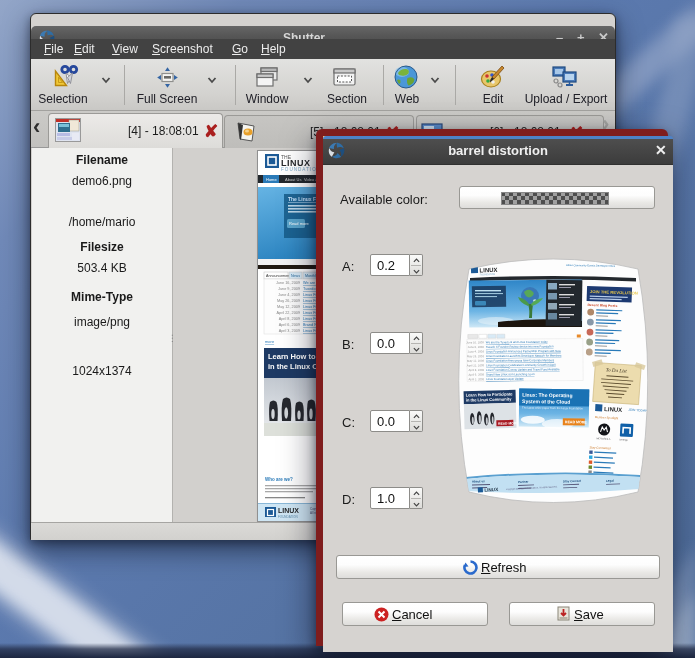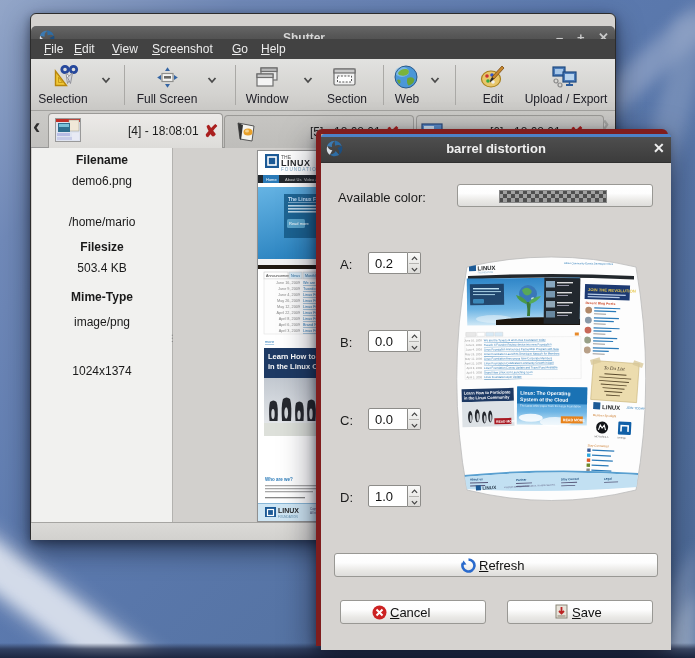--- a/index.html
+++ b/index.html
@@ -37,21 +37,21 @@
 #infopane { position:absolute; left:1px; top:0; width:141px; height:374px; background:#f1f1ef; border-right:1px solid #b3b2af; }
 #infopane div { position:absolute; width:100%; text-align:center; font-size:12px; color:#1a1a1a; }
 #infopane .b { font-weight:bold; }
 #imgpane { position:absolute; left:142px; top:0; width:442px; height:374px; background:#d2d0cd; overflow:hidden; }
 #grip { position:absolute; left:140px; top:185px; font-size:10px; color:#8a8a8a; }
 #mstatus { left:0; top:508px; width:584px; height:18px; background:linear-gradient(to bottom,#dbdad7,#d2d1ce); border-top:1px solid #a6a5a2; }
 
 #prev { position:absolute; left:85px; top:3px; width:276px; height:370px; background:#fff; outline:1px solid #909090; box-shadow:1px 1px 3px rgba(0,0,0,.35); overflow:hidden; }
 
 
-#dlg { left:316px; top:129px; width:352px; height:517px; border:5px solid #7f1d1d; border-radius:6px 6px 0 0; box-shadow:0 14px 34px rgba(8,10,25,.6), 0 4px 10px rgba(8,10,25,.45); background:#fdba74; }
+#dlg { left:316px; top:129px; width:352px; height:517px; border:7px solid #7f1d1d; border-radius:6px 6px 0 0; box-shadow:0 14px 34px rgba(8,10,25,.6), 0 4px 10px rgba(8,10,25,.45); background:#fdba74; }
 #dtop { left:0; top:0; width:350px; height:3px; border-radius:5px 5px 0 0; background:#4d82c6; }
 #dtitle { left:0; top:3px; width:350px; height:26px; background:linear-gradient(to bottom,#4e4e4e,#3c3c3c); border-bottom:1px solid #303030; }
 #dtitle .txt { position:absolute; left:0; right:0; top:4px; text-align:center; font-weight:bold; font-size:13px; color:#efefef; }
 #dbody { left:0; top:29px; width:350px; height:487px; background:#d6d3d0; }
 .dlabel { position:absolute; font-size:13px; color:#1b1b1b; }
 .gbtn { position:absolute; border:1px solid #999894; border-radius:3px; background:linear-gradient(to bottom,#fff 0%,#fdfdfd 40%,#e9e8e5 75%,#dedddb 100%); }
 .spin { position:absolute; width:53px; height:22px; }
 .spin .entry { position:absolute; left:0; top:0; width:40px; height:22px; background:#fff; border:1px solid #8d8c89; border-radius:2px 0 0 2px; font-size:13px; color:#111; padding:3px 0 0 6px; }
 .spin .btns { position:absolute; left:40px; top:0; width:13px; height:22px; border:1px solid #8d8c89; border-left:none; border-radius:0 2px 2px 0; background:linear-gradient(to bottom,#fafaf9,#dcdbd8); }
 .spin .btns:before { content:""; position:absolute; left:1px; right:1px; top:10px; height:1px; background:#b5b4b1; }

